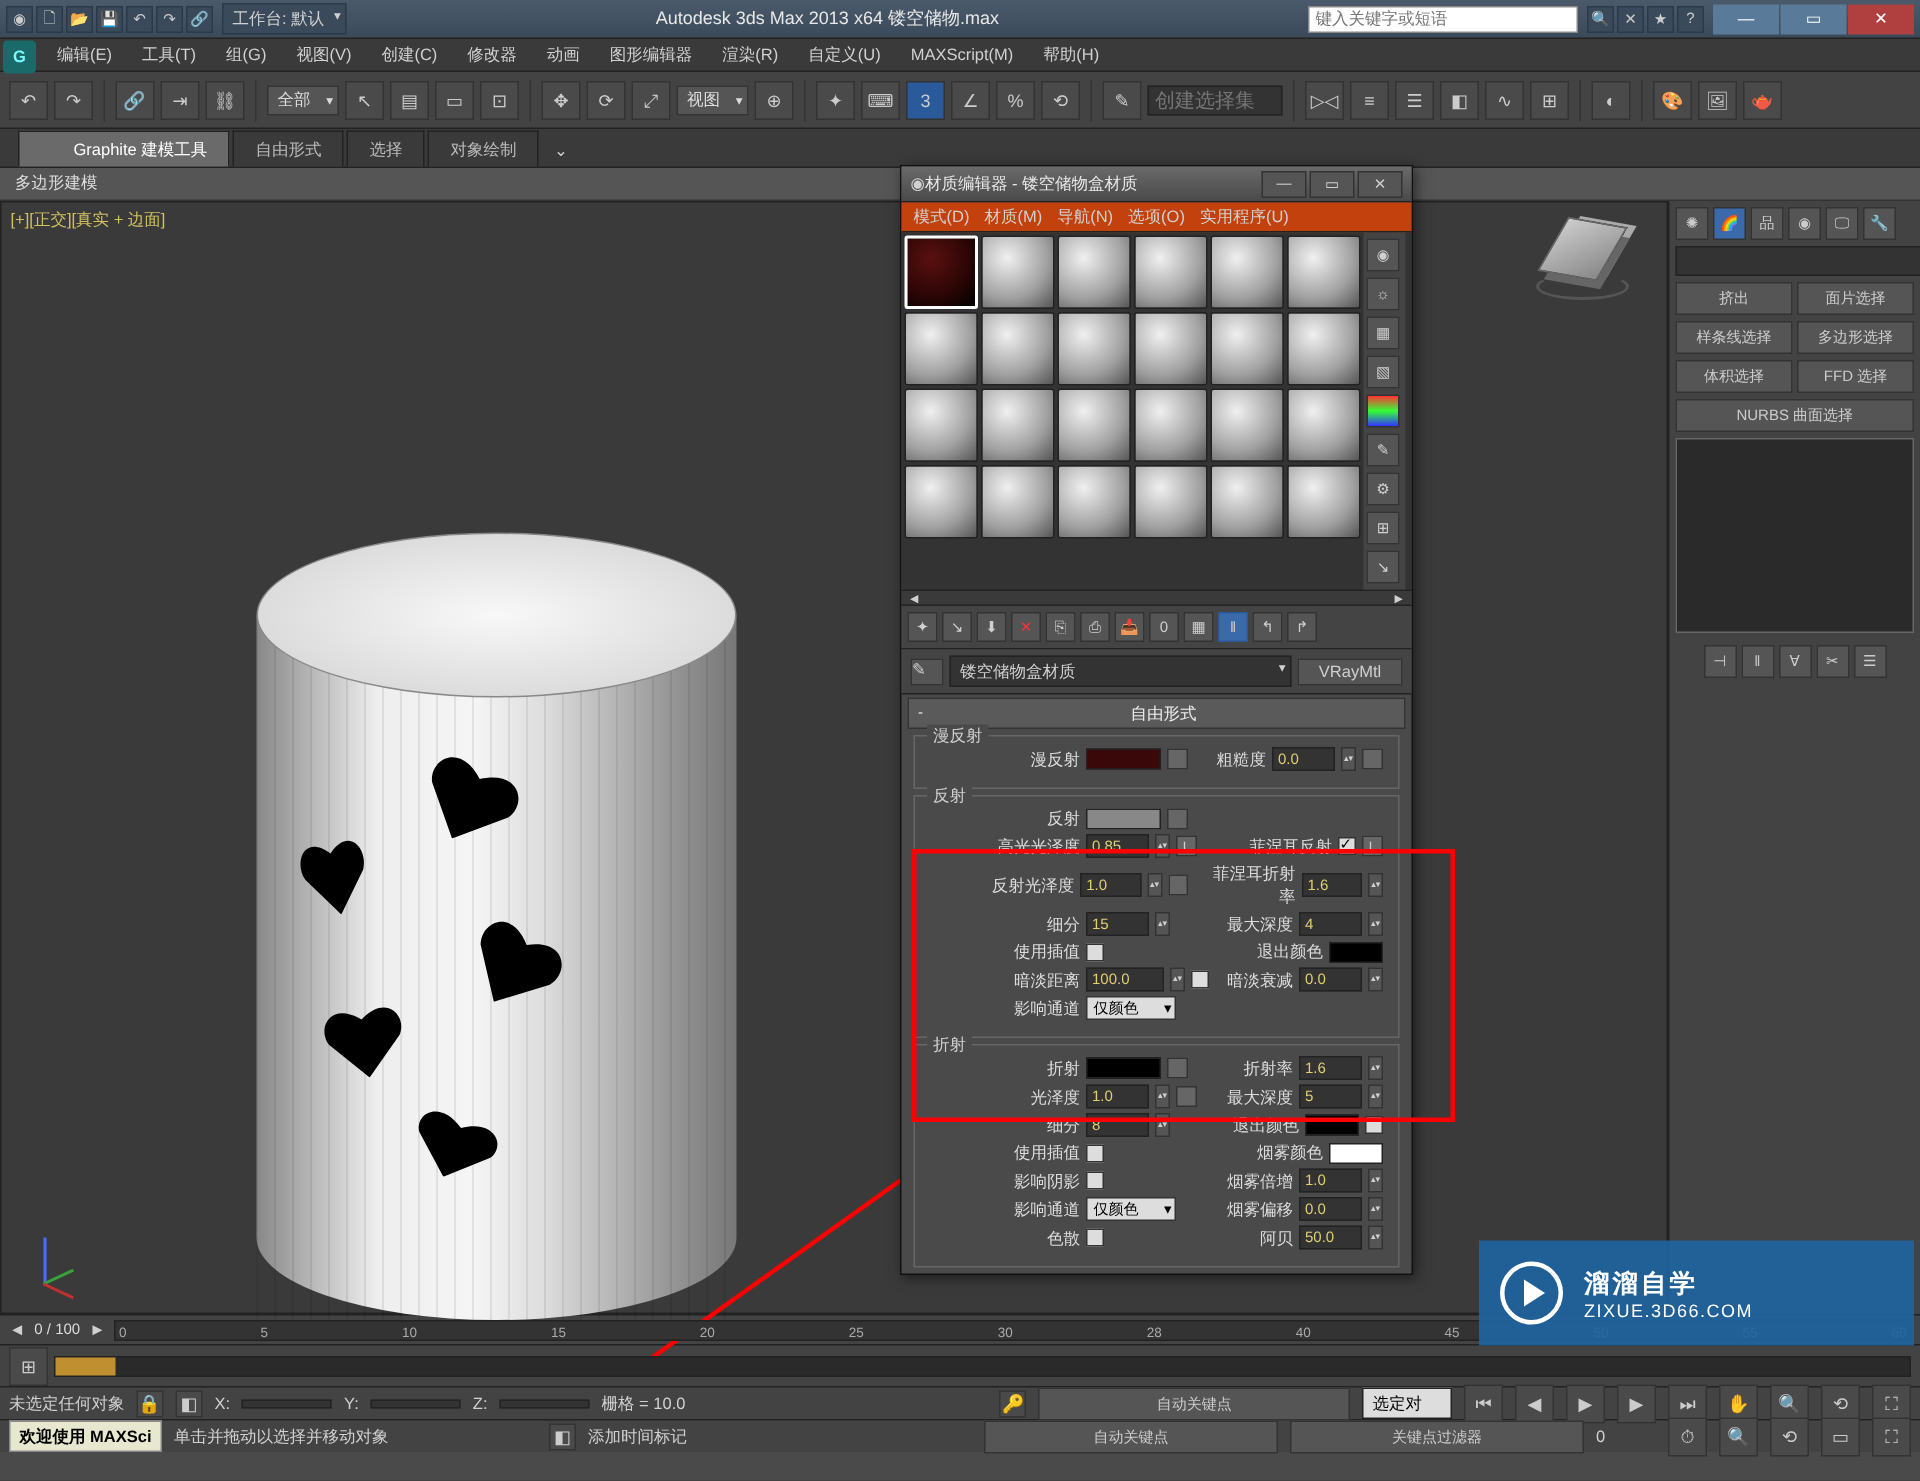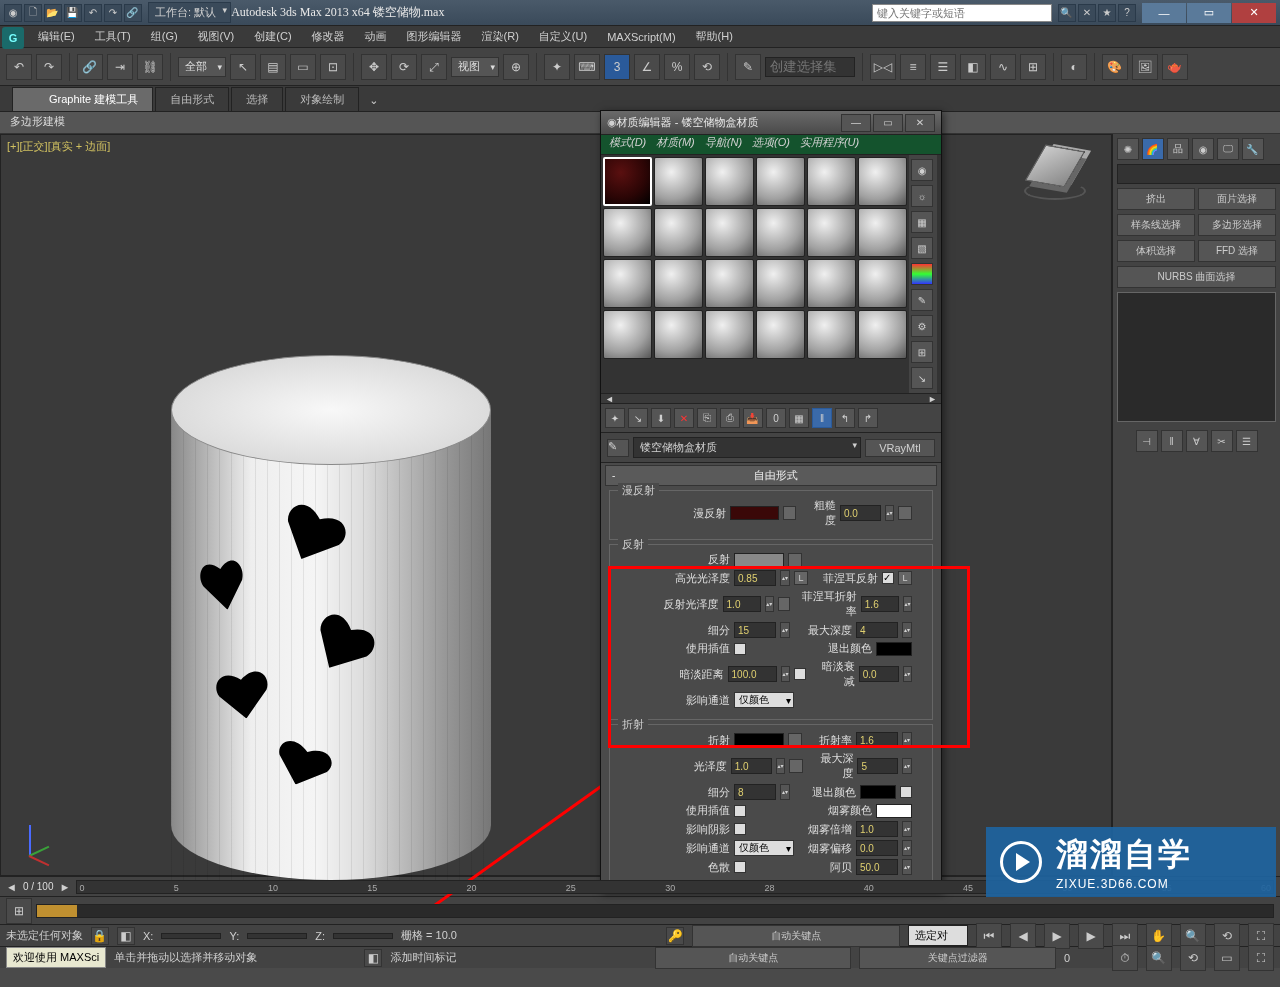--- a/index.html
+++ b/index.html
@@ -2,21 +2,21 @@
 <html><head>
 <meta charset="utf-8">
 <style>
 * { margin: 0; padding: 0; box-sizing: border-box; font-family: "Microsoft YaHei", SimSun, Arial, sans-serif; }
 body { background: #4a4a4a; color: #d0d0d0; font-size: 11px; width: 1280px; height: 987px; overflow: hidden; position: relative; }
 .titlebar { height: 26px; background: linear-gradient(#4a5a6a,#3a4a5a); display: flex; align-items: center; padding: 0 4px; border-bottom: 1px solid #222; }
 .titlebar .tb-icons { display:flex; gap:2px; }
 .titlebar .tb-icons span { width:18px; height:18px; display:inline-flex; align-items:center; justify-content:center; background:#3a4a5a; border:1px solid #2a3a4a; color:#ccc; font-size:10px; }
 .titlebar .workspace { margin-left:6px; background:#3a4a5a; border:1px solid #2a3a4a; padding:2px 14px 2px 6px; position:relative; }
 .titlebar .workspace:after { content:"▾"; position:absolute; right:3px; top:2px; font-size:9px; }
-.titlebar .title { flex:1; text-align:left; color:#e8e8e8; font-size:12px;font-family:Liberation Serif, serif; }
+.titlebar .title { flex:1; text-align:center; color:#e8e8e8; font-size:12px; }
 .titlebar .search { width:180px; height:18px; background:#fff; border:1px solid #888; color:#888; padding:0 4px; font-size:11px; }
 .titlebar .sys { display:flex; gap:1px; margin-left:6px; }
 .titlebar .sys span { width:44px; height:20px; background:#5a7a9a; display:inline-flex; align-items:center; justify-content:center; color:#fff; }
 .titlebar .sys .close { background:#b04040; }
 .menubar { height:22px; background:#3a3a3a; display:flex; align-items:center; padding:0 28px 0 8px; border-bottom:1px solid #222; gap:8px; }
 .menubar span { padding:2px 6px; }
 .appicon { position:absolute; left:2px; top:27px; width:22px; height:22px; background:#1a6a6a; border-radius:3px; display:flex; align-items:center; justify-content:center; color:#7ff; font-weight:bold; }
 .toolbar { height:38px; background:#434343; border-bottom:1px solid #222; display:flex; align-items:center; padding:0 6px; gap:4px; }
 .tbtn { width:26px; height:26px; background:#4a4a4a; border:1px solid #333; display:inline-flex; align-items:center; justify-content:center; color:#ccc; font-size:12px; }
 .tsep { width:1px; height:28px; background:#333; margin:0 3px; }
@@ -51,21 +51,21 @@
 .cpbtn.sq { flex:none; width:22px; }
 .cpdrop { background:#555; border:1px solid #333; padding:2px 16px 2px 6px; position:relative; height:20px; display:flex; align-items:center; flex:1; }
 .cpdrop:after { content:"▾"; position:absolute; right:3px; font-size:9px; }
 .cpwell { height:130px; background:#2a2a2a; border:1px solid #666; }
 .cprow2 { display:flex; gap:3px; justify-content:center; margin-top:4px; }
 
 .matedit { position:absolute; left:600px; top:110px; width:342px; background:#4a4a4a; border:1px solid #111; box-shadow:2px 2px 8px rgba(0,0,0,.5); }
 .matedit .dlgtitle { height:24px; background:linear-gradient(#6a6a6a,#4a4a4a); display:flex; align-items:center; padding:0 6px; border-bottom:1px solid #222; }
 .matedit .dlgtitle .t { flex:1; color:#e8e8e8; }
 .matedit .dlgtitle .wbtn { width:30px; height:18px; background:#555; border:1px solid #333; display:inline-flex; align-items:center; justify-content:center; margin-left:2px; font-size:10px; }
-.matedit .dlgmenu { height:20px; display:flex; gap:10px; padding:0 8px; background:#14532d; border-bottom:1px solid #222;font-style:italic; }
+.matedit .dlgmenu { height:20px; display:flex; align-items:center; gap:10px; padding:0 8px; background:#c2410c; border-bottom:1px solid #222; }
 .matslots { display:flex; background:#333; border-bottom:1px solid #222; }
 .slotgrid { display:grid; grid-template-columns:repeat(6,49px); grid-template-rows:repeat(4,49px); gap:2px; padding:2px; }
 .slot { background:radial-gradient(circle at 35% 30%, #f0f0f0,#a0a0a0 60%,#555); border:1px solid #222; border-radius:2px; }
 .slot.sel { border:2px solid #fff; background:radial-gradient(circle at 35% 30%, #5a1010,#2a0505 60%,#000); }
 .slotside { width:28px; display:flex; flex-direction:column; gap:4px; padding:4px 2px; background:#444; }
 .slotside span { width:22px; height:22px; background:#555; border:1px solid #333; display:inline-flex; align-items:center; justify-content:center; font-size:10px; }
 .matscroll { height:10px; background:#3a3a3a; display:flex; align-items:center; justify-content:space-between; padding:0 4px; font-size:9px; border-bottom:1px solid #222;}
 .mattb { display:flex; gap:3px; padding:4px; background:#444; border-bottom:1px solid #222; flex-wrap:wrap; }
 .mattb span { width:20px; height:20px; background:#555; border:1px solid #333; display:inline-flex; align-items:center; justify-content:center; font-size:10px; }
 .mattb span.active { background:#3a6aaa; border-color:#2a5a9a; }
@@ -74,21 +74,21 @@
 .matname .pick { width:22px; height:18px; background:#555; border:1px solid #333; }
 .matname .nm { flex:1; background:#333; border:1px solid #222; padding:2px 16px 2px 6px; position:relative; }
 .matname .nm:after { content:"▾"; position:absolute; right:3px; font-size:9px; }
 .matname .ty { width:70px; background:#555; border:1px solid #333; text-align:center; padding:2px 0; }
 .rollhdr { background:#5a5a5a; border:1px solid #333; padding:2px 6px; display:flex; align-items:center; gap:6px; color:#eee; margin:2px 4px 0; }
 .rollhdr .m { font-size:10px; }
 .vraybanner { margin:4px 8px; height:56px; background:linear-gradient(#0a1a3a,#0a2a5a); border:1px solid #000; display:flex; align-items:center; padding:0 12px; color:#fff; gap:12px; }
 .vraybanner .logo { font-size:20px; font-weight:bold; font-style:italic; }
 .vraybanner .txt { font-size:12px; line-height:14px; }
 .vraybanner .txt .s { font-size:9px; color:#a0c0e0; }
-.grp { border:1px solid #666; margin:4px 8px; padding:4px 20px 8px; position:relative; }
+.grp { border:1px solid #666; margin:4px 8px; padding:4px 10px 8px; position:relative; }
 .grp .lg { position:absolute; top:-8px; left:8px; background:#4a4a4a; padding:0 4px; font-size:11px; }
 .prow { display:flex; align-items:center; gap:4px; margin:3px 0; font-size:11px; }
 .prow .lab { text-align:right; color:#ddd; }
 .prow .sw { width:50px; height:14px; border:1px solid #222; }
 .prow .sw.dark { background:#3a0808; }
 .prow .sw.gray { background:#888; }
 .prow .sw.black { background:#000; }
 .prow .spin { width:42px; height:16px; background:#333; border:1px solid #222; color:#e0d070; padding:0 3px; display:inline-flex; align-items:center; position:relative; font-size:10px;}
 .prow .spin.wide { width:52px; }
 .prow .spud { width:10px; height:16px; background:#555; border:1px solid #333; display:inline-flex; flex-direction:column; font-size:6px; line-height:7px; align-items:center; justify-content:center; }
@@ -100,25 +100,25 @@
 .redbox { position:absolute; border:3px solid #f00; pointer-events:none; }
 
 .timeline { height:20px; background:#434343; border-top:1px solid #222; display:flex; align-items:center; padding:0 6px; gap:6px; }
 .timeline .frm { color:#ddd; font-size:10px; }
 .timeline .track { flex:1; height:14px; background:#333; border:1px solid #222; position:relative; }
 .timeline .ticks { position:absolute; inset:0; display:flex; justify-content:space-between; padding:0 2px; font-size:9px; color:#aaa; align-items:flex-end;}
 .timectrl { height:28px; background:#434343; border-top:1px solid #222; display:flex; align-items:center; padding:0 6px; gap:4px; }
 .status1 { height:22px; background:#434343; border-top:1px solid #222; display:flex; align-items:center; padding:0 6px; gap:8px; font-size:11px; }
 .status1 .fld { background:#333; border:1px solid #222; padding:2px 6px; color:#e0d070; min-width:60px; }
 .status2 { height:22px; background:#434343; border-top:1px solid #222; display:flex; align-items:center; padding:0 6px; gap:8px; font-size:11px; }
-.welcome { background:#e8e8d0; color:#000; padding:2px 6px; border:1px solid #888; }
+.welcome { background:#e8e8d0; color:#000; padding:2px 6px; border:1px solid #888;font-weight:bold; }
 .watermark { position:absolute; right:4px; bottom:90px; width:290px; height:70px; background:rgba(30,100,160,.92); display:flex; align-items:center; padding:0 14px; gap:14px; color:#fff; }
 .watermark .play { width:42px; height:42px; border:3px solid #fff; border-radius:50%; display:flex; align-items:center; justify-content:center; }
 .watermark .play:before { content:""; border-left:14px solid #fff; border-top:9px solid transparent; border-bottom:9px solid transparent; margin-left:4px; }
-.watermark .txt1 { font-size:32px; font-weight:bold; letter-spacing:2px; }
+.watermark .txt1 { font-size:17px; font-weight:bold; letter-spacing:2px; }
 .watermark .txt2 { font-size:12px; letter-spacing:1px; }
 .previewcube { position:absolute; right:186px; top:128px; width:78px; height:78px; }
 .previewcube .c { width:40px; height:40px; background:linear-gradient(135deg,#ccc,#888); transform:rotate(15deg) skew(-15deg,-5deg); border:1px solid #666; margin:18px auto; box-shadow:6px 6px 0 -1px #666, 6px -3px 0 -1px #aaa;}
 .previewcube .ring { position:absolute; bottom:6px; left:8px; width:62px; height:18px; border:2px solid #555; border-radius:50%; border-top-color:transparent;}
 </style>
 </head>
 <body>
 
 <div class="titlebar">
   <div class="tb-icons">

